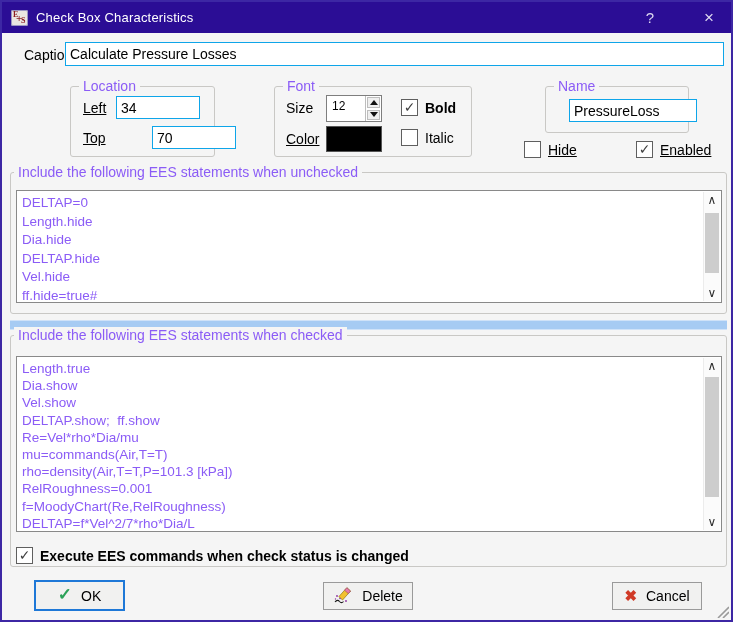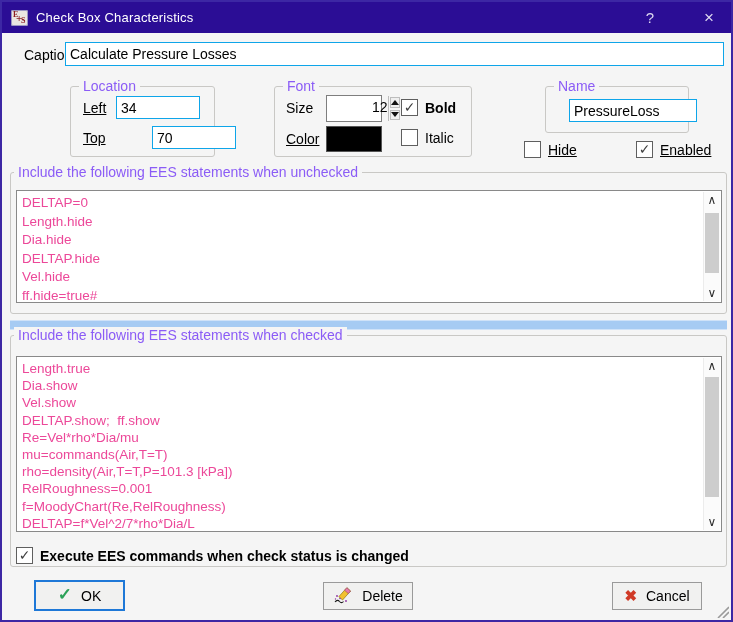--- a/index.html
+++ b/index.html
@@ -25,30 +25,30 @@
   .tinput {
     position:absolute; background:#fff; border:1px solid #0ea5e9;
     font-size:14px; color:#000; display:flex; align-items:center; padding:0 4px; white-space:nowrap; overflow:hidden;
   }
   .group { position:absolute; border:1px solid #c9c8c5; border-radius:3px; }
   .legend { position:absolute; top:-9px; left:8px; background:#f5f5f5; padding:0 4px; font-size:14px; color:#8b5cf6; white-space:nowrap; }
   .cb { position:absolute; width:17px; height:17px; background:#fff; border:1px solid #5f5f5f; display:flex; align-items:center; justify-content:center; }
   .cb-mark { font-size:14px; line-height:1; color:#3f3f3f; transform:translateY(-1px); }
   
   .spinner { position:absolute; background:#fff; border:1px solid #7e7e7e; display:flex; }
-  .spin-value { flex:1; font-size:14px; padding:3px 0 0 5px;margin-left:40px; }
+  .spin-value { flex:1; font-size:12px; padding:3px 0 0 5px; }
   .spin-btns { width:16px; display:flex; flex-direction:column; border-left:1px solid #bdbdbd; }
   .spin-btn { flex:1; background:#efefef; border:1px solid #bdbdbd; margin:1px; display:flex; align-items:center; justify-content:center; }
   .tri { width:0; height:0; border-left:4px solid transparent; border-right:4px solid transparent; }
   .tri.up { border-bottom:5px solid #111; }
   .tri.down { border-top:5px solid #111; }
   .swatch { position:absolute; border:1px solid #555; }
   
   .stm-box { position:absolute; background:#fff; border:1px solid #898989; }
-  .stm-lines { position:absolute; left:0; top:1px; right:19px; bottom:1px; padding:2px 0 0 5px; font-size:13.5px; color:#ec4899; white-space:pre; overflow:hidden; }
+  .stm-lines { position:absolute; left:0; top:1px; right:19px; bottom:1px; padding:2px 0 0 5px; font-size:13.5px; color:#8b5cf6; white-space:pre; overflow:hidden; }
   .vscroll { position:absolute; top:1px; right:1px; bottom:1px; width:17px; background:#fbfbfb; border-left:1px solid #ececec; }
   .sarrow { position:absolute; left:0; width:100%; height:16px; text-align:center; font-size:12px; line-height:16px; color:#2e2e2e; font-family:"DejaVu Sans", sans-serif; }
   .sarrow.top { top:0; } .sarrow.bottom { bottom:0; }
   .sthumb { position:absolute; left:1px; right:1px; background:#cdcdcd; }
   .divider { position:absolute; border-top:1px solid #cfe2f8; border-bottom:1px solid #cfe2f8; }
   
   .btn { position:absolute; background:#f1f1f0; border:1px solid #9a9a9a; display:flex; align-items:center; justify-content:center; gap:9px; font-size:14px; color:#000; font-family:"Liberation Sans", sans-serif; cursor:default; }
   .btn-ok { border:2px solid #1e78d7; }
   .icon-check { font-size:17px; font-weight:bold; transform:translateY(-1px); }
   .icon-x { font-size:15px; font-weight:bold; }

